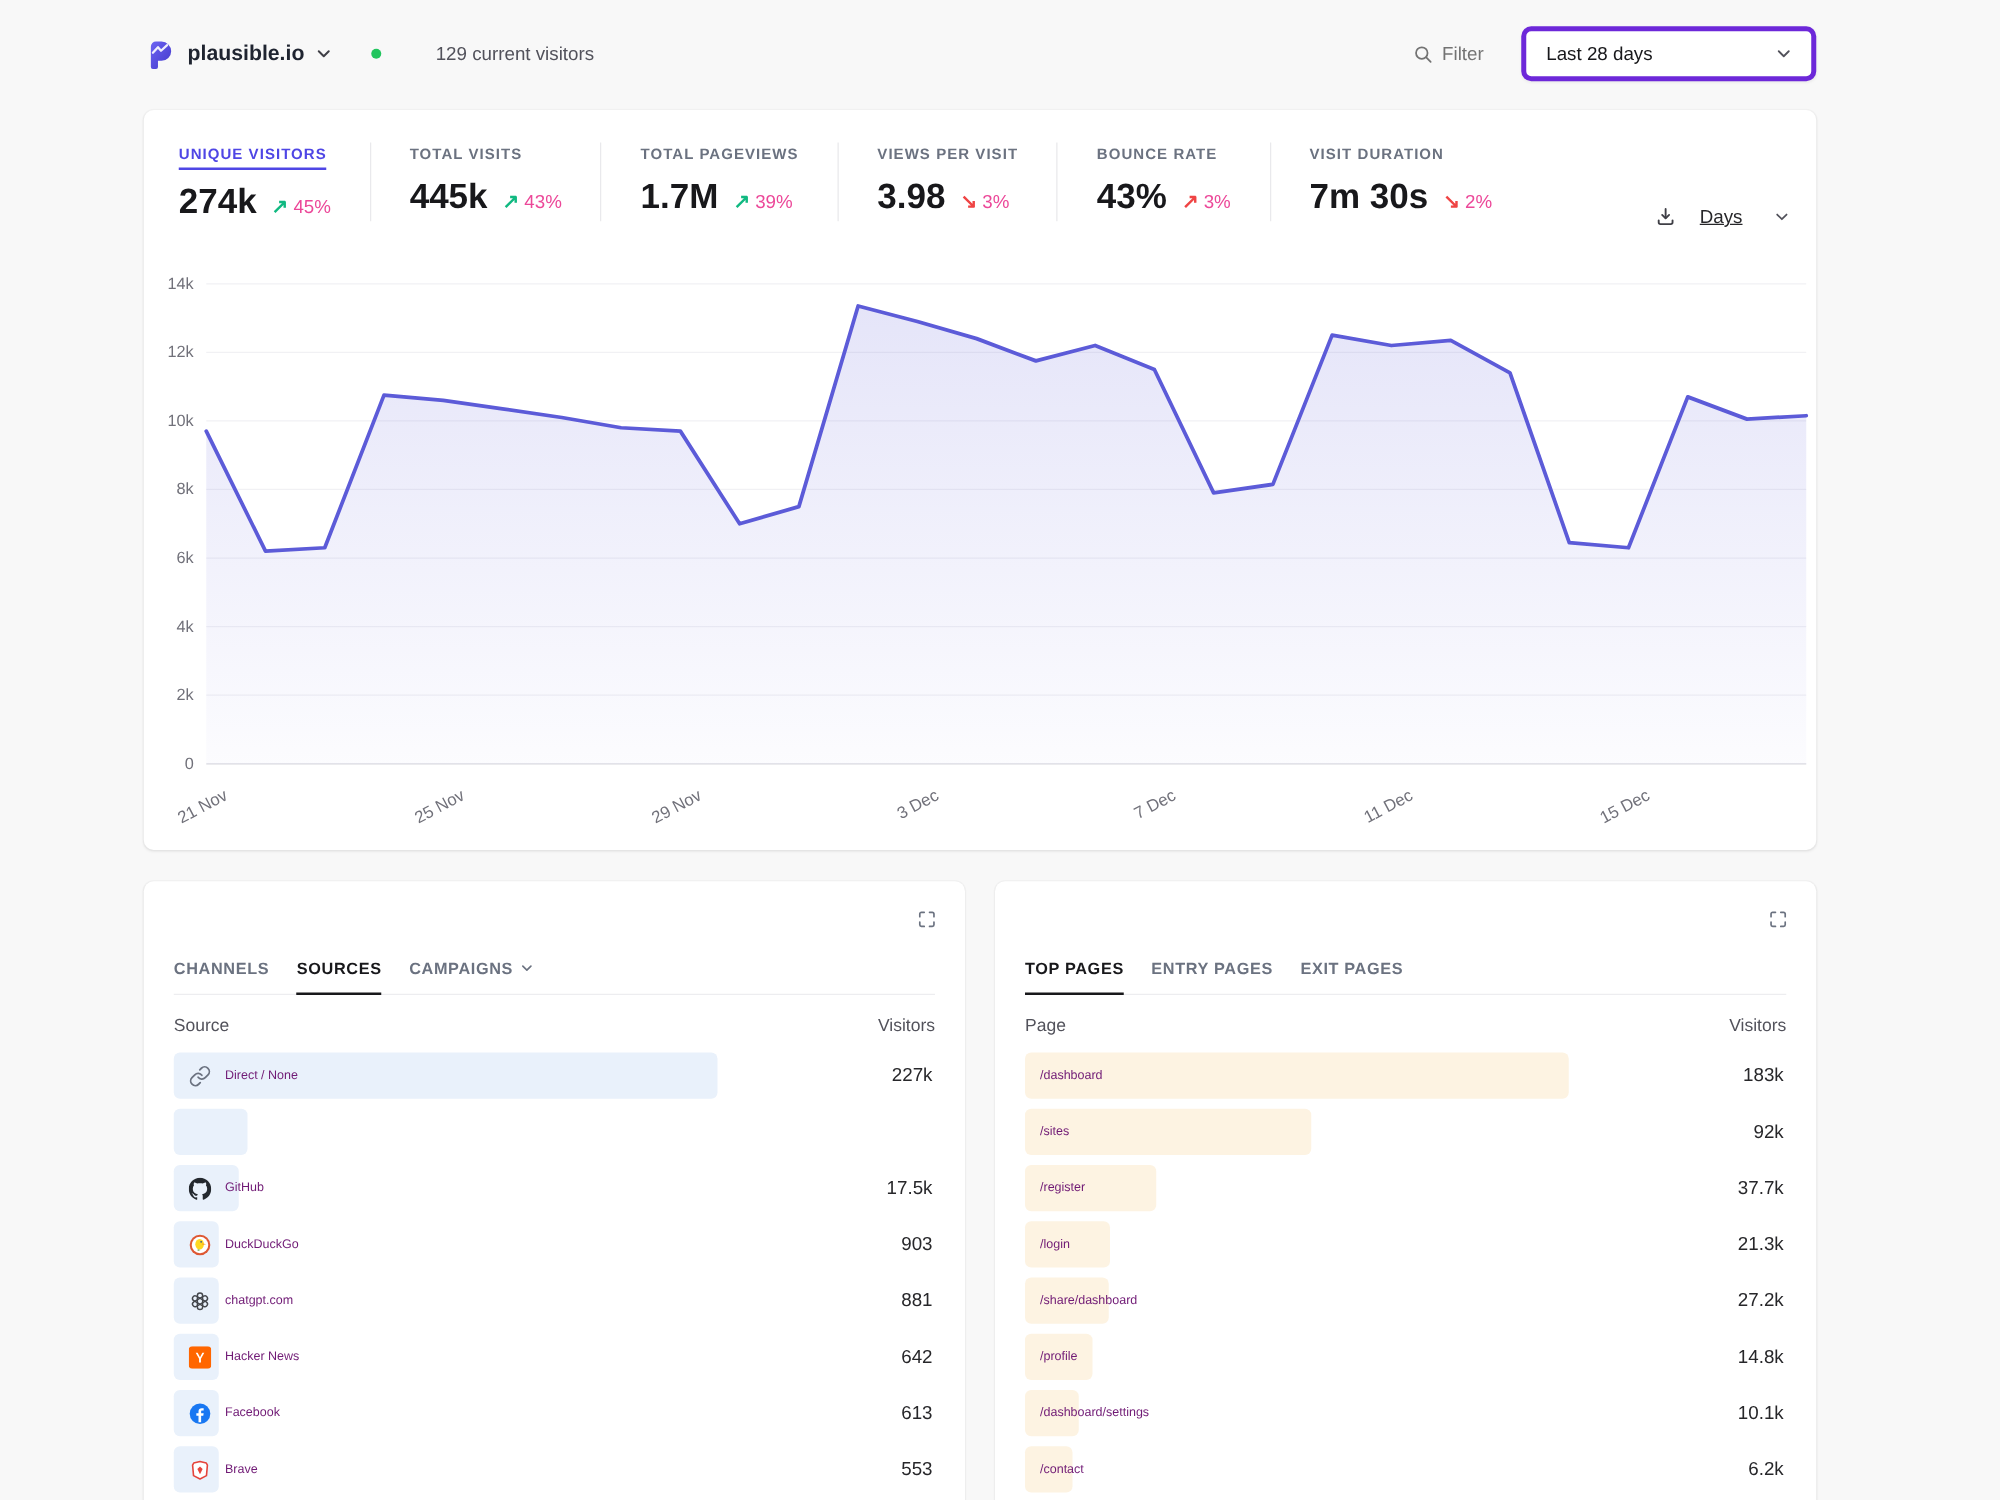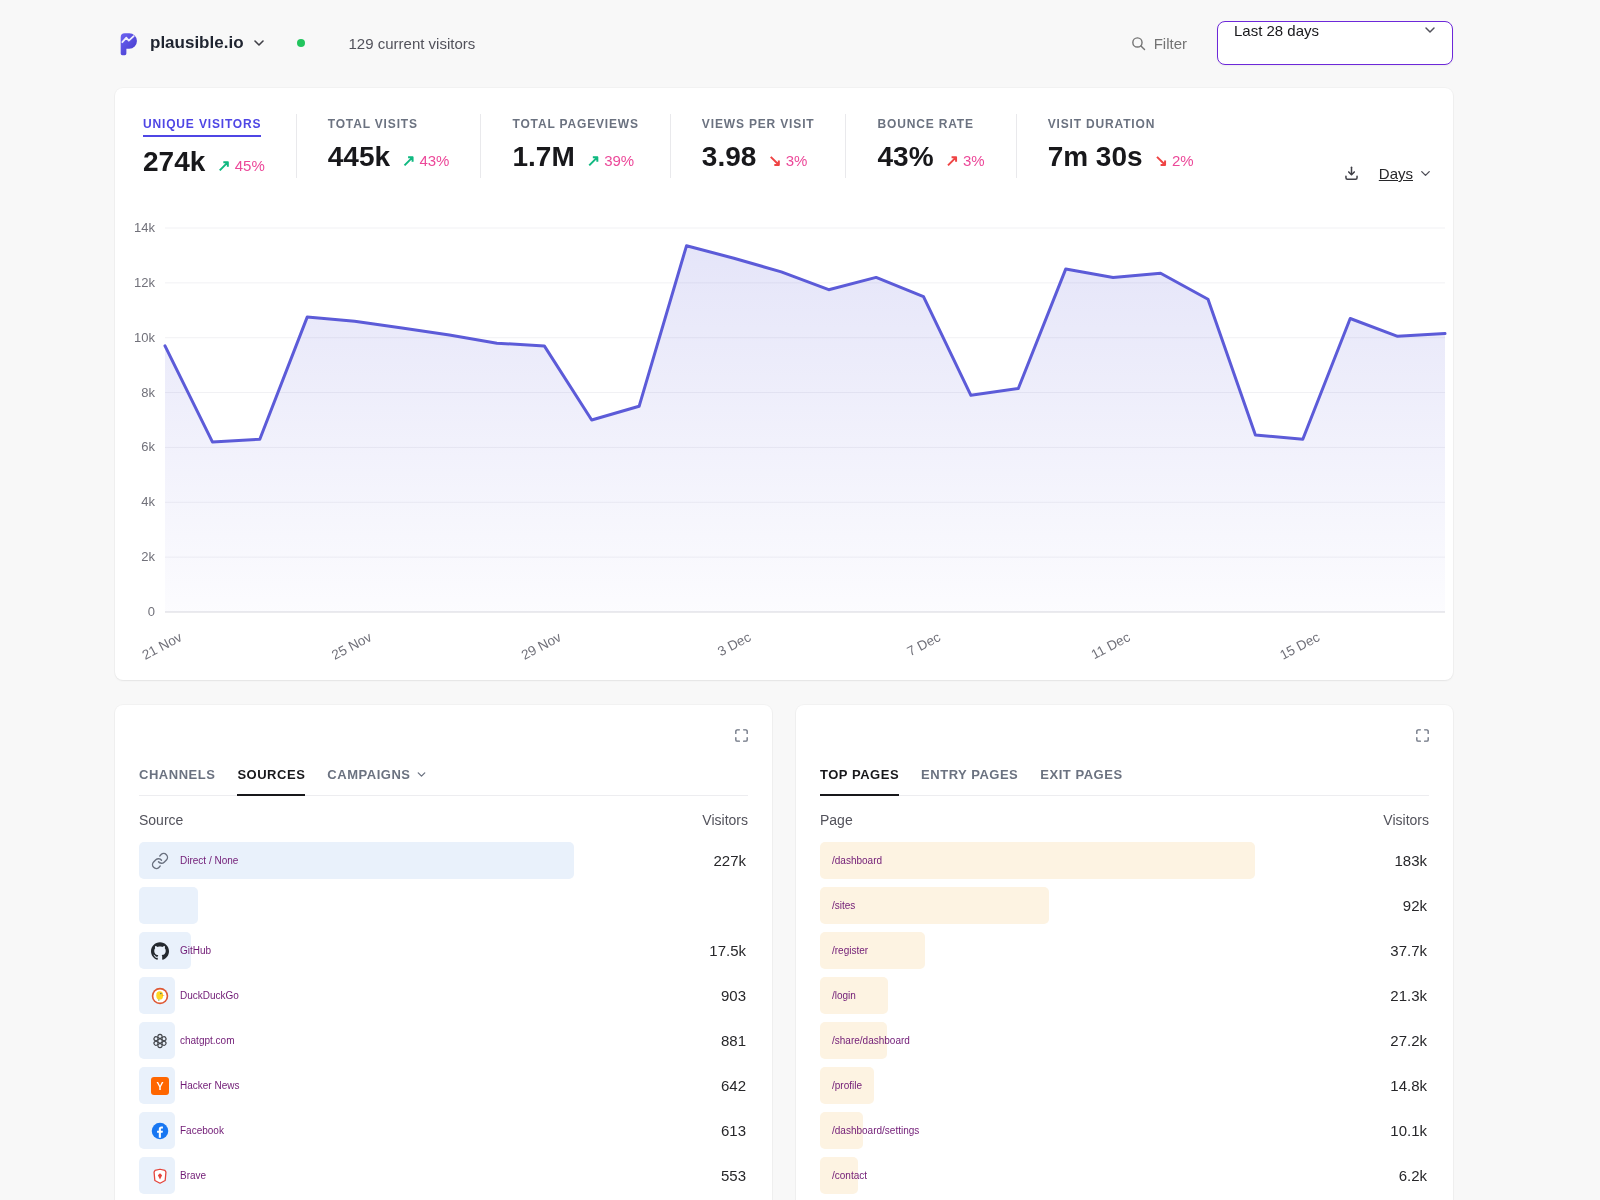--- a/index.html
+++ b/index.html
@@ -15,23 +15,23 @@
   header { display:flex; justify-content:space-between; align-items:center; height:46px; margin-bottom:22px; }
   .h-left { display:flex; align-items:center; }
   .logo { display:inline-flex; margin-right:9px; }
   .site { font-size:17px; font-weight:700; color:#1f2430; cursor:pointer; }
   .chev { display:inline-flex; margin-left:7px; color:#3f3f46; cursor:pointer; }
   .visitors { display:flex; align-items:center; margin-left:30px; font-size:15px; color:#52525b;gap:36px; }
   .dot { width:8px; height:8px; border-radius:50%; margin-right:8px; display:inline-block; }
   .h-right { display:flex; align-items:center; }
   .filter { display:flex; align-items:center; gap:7px; font-size:15px; color:#737373; cursor:pointer; margin-right:30px; }
   .daterange {
-    display:flex; align-items:flex-start; justify-content:space-between;
+    display:flex; align-items:center; justify-content:space-between;
     width:236px; height:44px; padding:0 14px 0 16px;
-    background:#fff; border:1px solid #6d28d9; border-radius:8px;
+    background:#fff; border:4px solid #6d28d9; border-radius:8px;
     box-shadow:0 1px 2px rgba(0,0,0,.05);
     font-size:15px; font-weight:500; color:#18181b; cursor:pointer;
   }
 
   
   .card-base {
     background:#fff; border-radius:8px;
     box-shadow:0 1px 2px rgba(0,0,0,.06), 0 0 0 1px rgba(0,0,0,.025);
   }
   .main-card { position:relative; height:592px; overflow:hidden; }
@@ -43,21 +43,21 @@
   .stat-label { font-size:12px; font-weight:700; letter-spacing:.07em; color:#6b7280; white-space:nowrap; }
   .stat.active .stat-label { display:inline-block; padding-bottom:4px; border-bottom:2px solid currentColor; }
   .stat-valrow { display:flex; align-items:baseline; margin-top:9px; }
   .stat-value { font-size:28px; font-weight:700; color:#18181b; white-space:nowrap; }
   .stat-arrow { font-size:16px; font-weight:700; margin-left:12px; }
   .stat-pct { font-size:15px; color:#ec4899; margin-left:4px; }
 
   
   .interval { position:absolute; top:76px; right:20px; display:flex; align-items:center; gap:18px; }
   .dl-btn { display:inline-flex; color:#3f3f46; cursor:pointer; }
-  .int-btn { display:flex; align-items:center; gap:5px; font-size:15px; color:#27272a; cursor:pointer;text-decoration:underline; }
+  .int-btn { display:flex; align-items:center; gap:24px; font-size:15px; color:#27272a; cursor:pointer;text-decoration:underline; }
   .int-btn svg { color:#52525b; }
 
   .chart-svg { display:block; margin-left:12px; margin-top:28px; }
 
   
   .bottom { display:flex; gap:24px; margin-top:25px; }
   .panel { flex:1; height:520px; padding:22px 24px 0 24px; position:relative; overflow:hidden; }
   .tabs { display:flex; gap:22px; border-bottom:1px solid #ededf0; }
   .tab { position:relative; font-size:13px; font-weight:700; letter-spacing:.04em;
          color:#6b7280; padding-bottom:13px; cursor:pointer; display:flex; align-items:center; gap:4px;margin-top:40px; }

